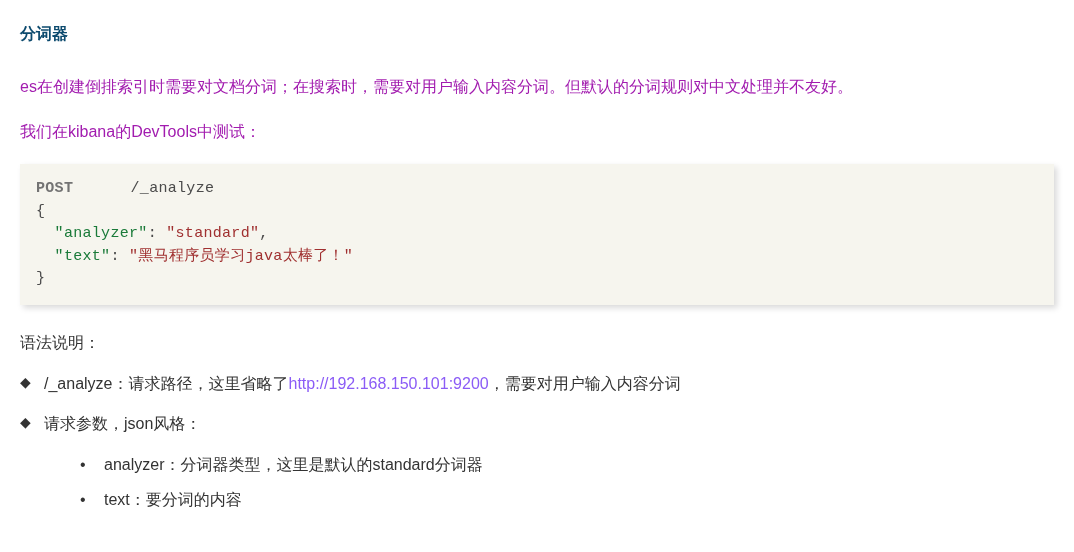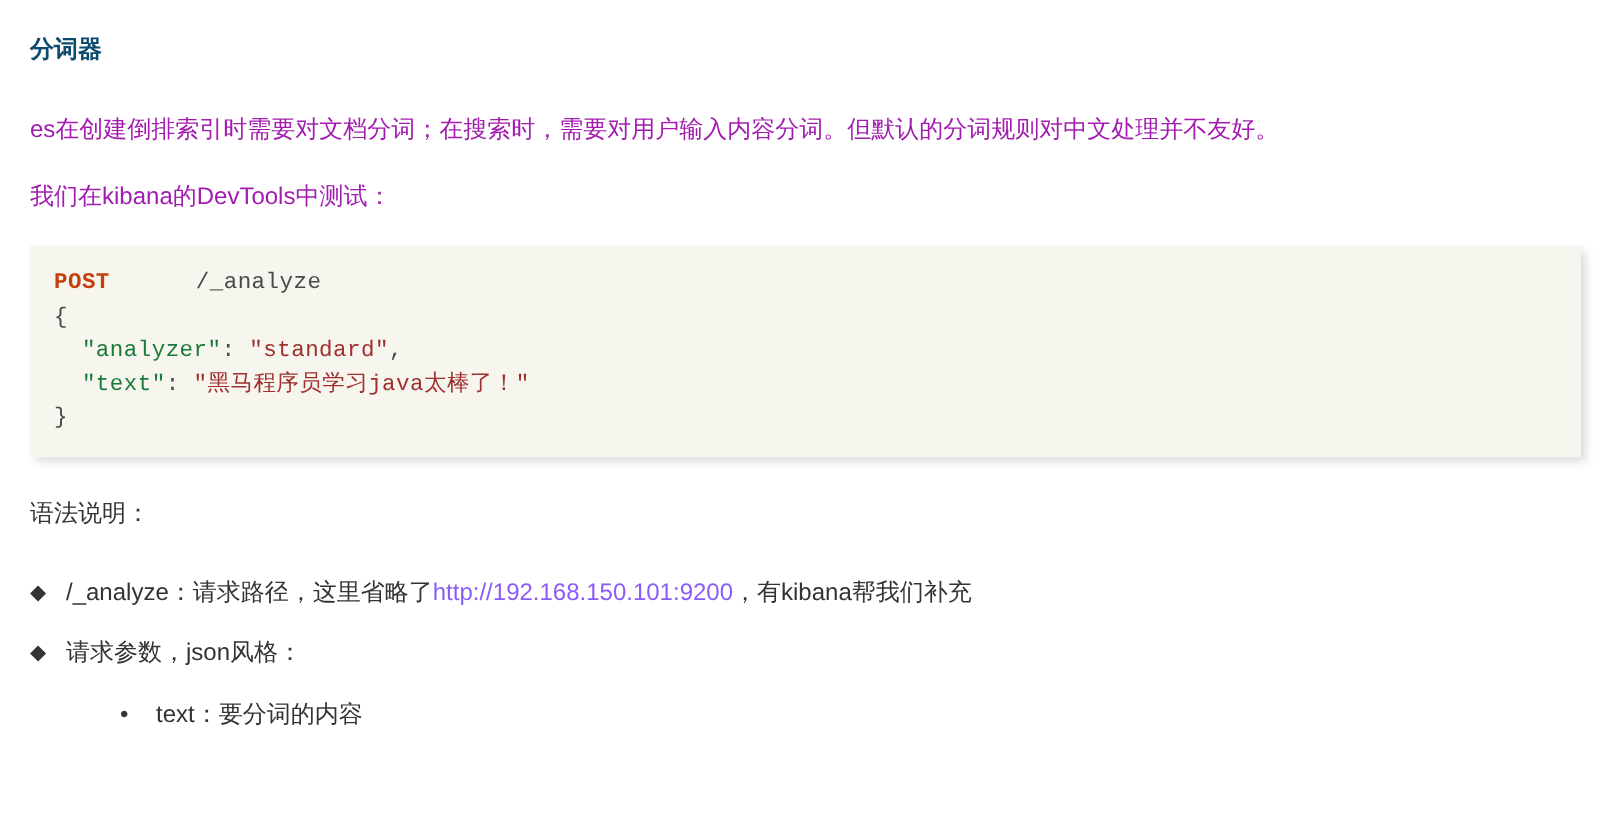--- a/index.html
+++ b/index.html
@@ -33,30 +33,30 @@
       padding: 14px 16px;
       margin-top: 18px;
       margin-bottom: 20px;
       box-shadow: 3px 3px 6px rgba(0,0,0,0.15);
       font-family: "Consolas", "Monaco", "Courier New", monospace;
       font-size: 15px;
       line-height: 1.5;
       white-space: pre;
       letter-spacing: 0.3px;
     }
-    .method { color: #c2410c; font-weight: bold; }
+    .method { color: #737373; font-weight: bold; }
     .path { color: #4a4a4a; margin-left: 48px; }
     .brace { color: #4a4a4a; }
     .json-key { color: #1a7a39; }
     .colon { color: #4a4a4a; }
     .json-string { color: #a03030; }
     .comma { color: #4a4a4a; }
     .syntax-label {
       margin-top: 24px;
-      margin-bottom: 24px;
+      margin-bottom: 12px;
       color: #333;
     }
     .bullet-list {
       list-style: none;
       padding: 0;
     }
     .bullet-item {
       margin-bottom: 12px;
       padding-left: 24px;
       position: relative;
@@ -102,20 +102,21 @@
 <div class="code-block"><span class="method">POST</span> <span class="path">/_analyze</span>
 <span class="brace">{</span>
   <span class="json-key">"analyzer"</span><span class="colon">: </span><span class="json-string">"standard"</span><span class="comma">,</span>
   <span class="json-key">"text"</span><span class="colon">: </span><span class="json-string">"黑马程序员学习java太棒了！"</span>
 <span class="brace">}</span></div>
 
 <p class="syntax-label">语法说明：</p>
 
 <ul class="bullet-list">
   <li class="bullet-item">
-    <span>/_analyze：请求路径，这里省略了</span><a class="link">http://192.168.150.101:9200</a><span>，有kibana帮我们补充</span>
+    <span>/_analyze：请求路径，这里省略了</span><a class="link">http://192.168.150.101:9200</a><span>，需要对用户输入内容分词</span>
   </li>
   <li class="bullet-item">请求参数，json风格：</li>
 </ul>
 
 <ul class="sub-list">
+  <li class="sub-item">analyzer：分词器类型，这里是默认的standard分词器</li>
   <li class="sub-item">text：要分词的内容</li>
 </ul>
 
 </body></html>

